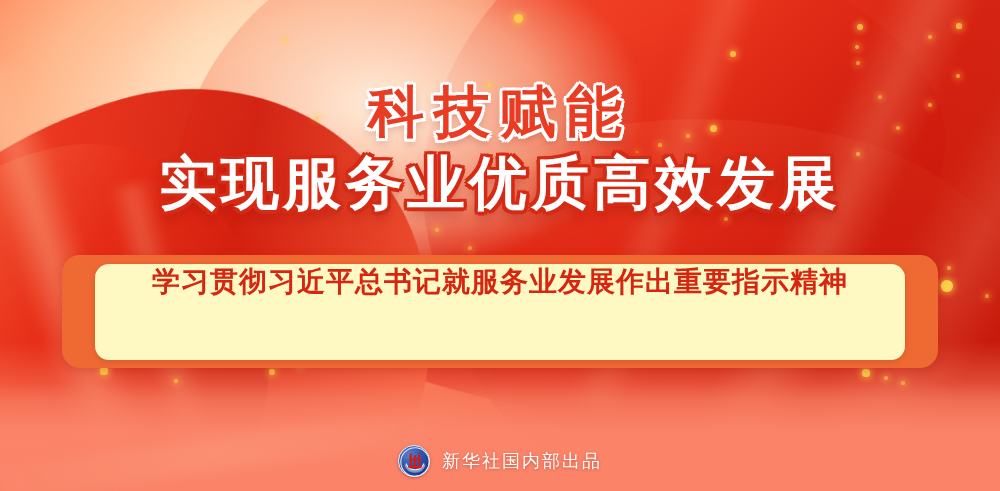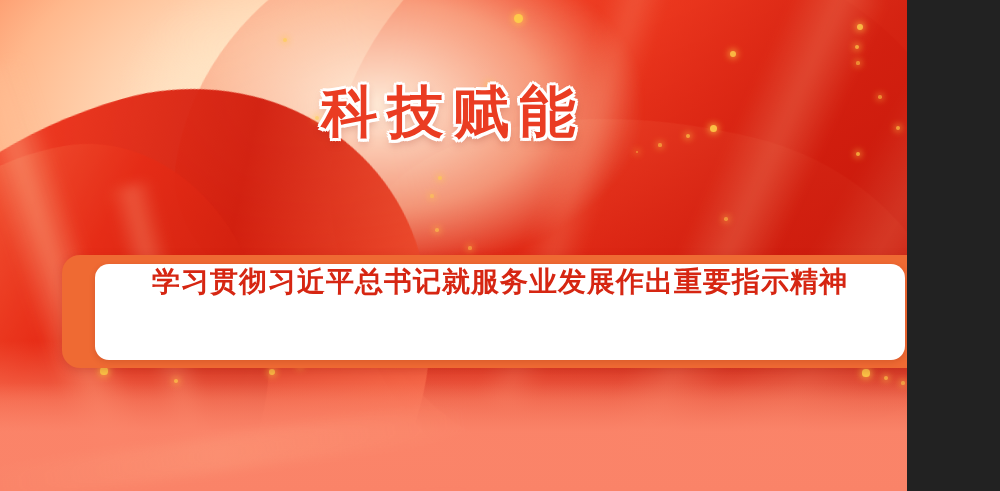--- a/index.html
+++ b/index.html
@@ -1,20 +1,20 @@
 <!DOCTYPE html>
 <html><head>
 <meta charset="utf-8">
 <style>
   html,body{margin:0;padding:0;background:#222;}
   *{box-sizing:border-box;}
 
   .poster{
     position:relative;
-    width:907px;height:491px;
+    width:1000px;height:491px;
     overflow:hidden;
     font-family:"Liberation Sans","DejaVu Sans",sans-serif;
     background:#f4603c;
   }
 
   
   .bg-base{
     position:absolute;inset:0;
     background:
       radial-gradient(ellipse 620px 420px at 33% 26%, #fff0dd 0%, #ffe2c4 22%, #ffb88c 48%, #fb7a4c 72%, #f4542d 100%),
@@ -111,21 +111,21 @@
   }
 
   
   .sub-outer{
     position:absolute;left:62px;top:255px;width:876px;height:113px;
     background:#ef6a33;border-radius:18px;
     box-shadow:0 3px 10px rgba(150,25,10,.25);
   }
   .sub-inner{
     position:absolute;left:95px;top:264px;width:810px;height:96px;
-    background:#ffffff;border-radius:14px;
+    background:#fef9c3;border-radius:14px;
     display:flex;flex-direction:column;align-items:center;justify-content:flex-start;
     box-shadow:0 2px 6px rgba(120,20,8,.18);
   }
   .sub-line{
     color:#d62612;font-weight:bold;font-size:28px;line-height:1.28;
     letter-spacing:1px;white-space:nowrap;
   }
 
   
   .footer{
@@ -208,21 +208,39 @@
       <div class="particle" style="left: 438px; top: 176px; width: 4px; height: 4px; opacity: 0.65;"></div>
       <div class="particle" style="left: 430.4px; top: 194.4px; width: 3.2px; height: 3.2px; opacity: 0.55;"></div>
       <div class="particle" style="left: 315px; top: 116px; width: 4px; height: 4px; opacity: 0.6;"></div>
       <div class="particle" style="left: 282.8px; top: 37.8px; width: 4.4px; height: 4.4px; opacity: 0.65;"></div>
       <div class="particle" style="left: 435.2px; top: 228.2px; width: 3.6px; height: 3.6px; opacity: 0.6;"></div>
       <div class="particle" style="left: 468.4px; top: 246.4px; width: 3.2px; height: 3.2px; opacity: 0.55;"></div>
     </div>
 
   <div class="titles">
     <div class="title-1">科技赋能</div>
+    <div class="title-2">实现服务业优质高效发展</div>
   </div>
 
   <div class="sub-outer"></div>
   <div class="sub-inner">
     <div class="sub-line">学习贯彻习近平总书记就服务业发展作出重要指示精神</div>
   </div>
 
+  <div class="footer">
+    <div class="logo">
+      <svg viewBox="0 0 32 32" width="32" height="32" aria-hidden="true">
+        <circle cx="16" cy="16" r="14.2" fill="none" stroke="#dfe6f5" stroke-width="1.1"></circle>
+        <path d="M7 17.5 A9.6 9.6 0 0 0 25 17.5" fill="none" stroke="#e9eefb" stroke-width="1.1"></path>
+        <g fill="#c8201a">
+          <rect x="10.5" y="7.5" width="2.3" height="13"></rect>
+          <rect x="19.2" y="7.5" width="2.3" height="13"></rect>
+          <rect x="10.5" y="12.4" width="11" height="2.2"></rect>
+          <rect x="14.8" y="9.2" width="2.4" height="13.2"></rect>
+          <rect x="9.2" y="20.0" width="13.6" height="2.3"></rect>
+        </g>
+        <path d="M6.6 18.6 A9.9 9.9 0 0 0 25.4 18.6" fill="none" stroke="#cfd9f0" stroke-width="2.6" opacity="0.55"></path>
+      </svg>
+    </div>
+    <div class="footer-text">新华社国内部出品</div>
+  </div>
 
 </div>
 
 </body></html>

